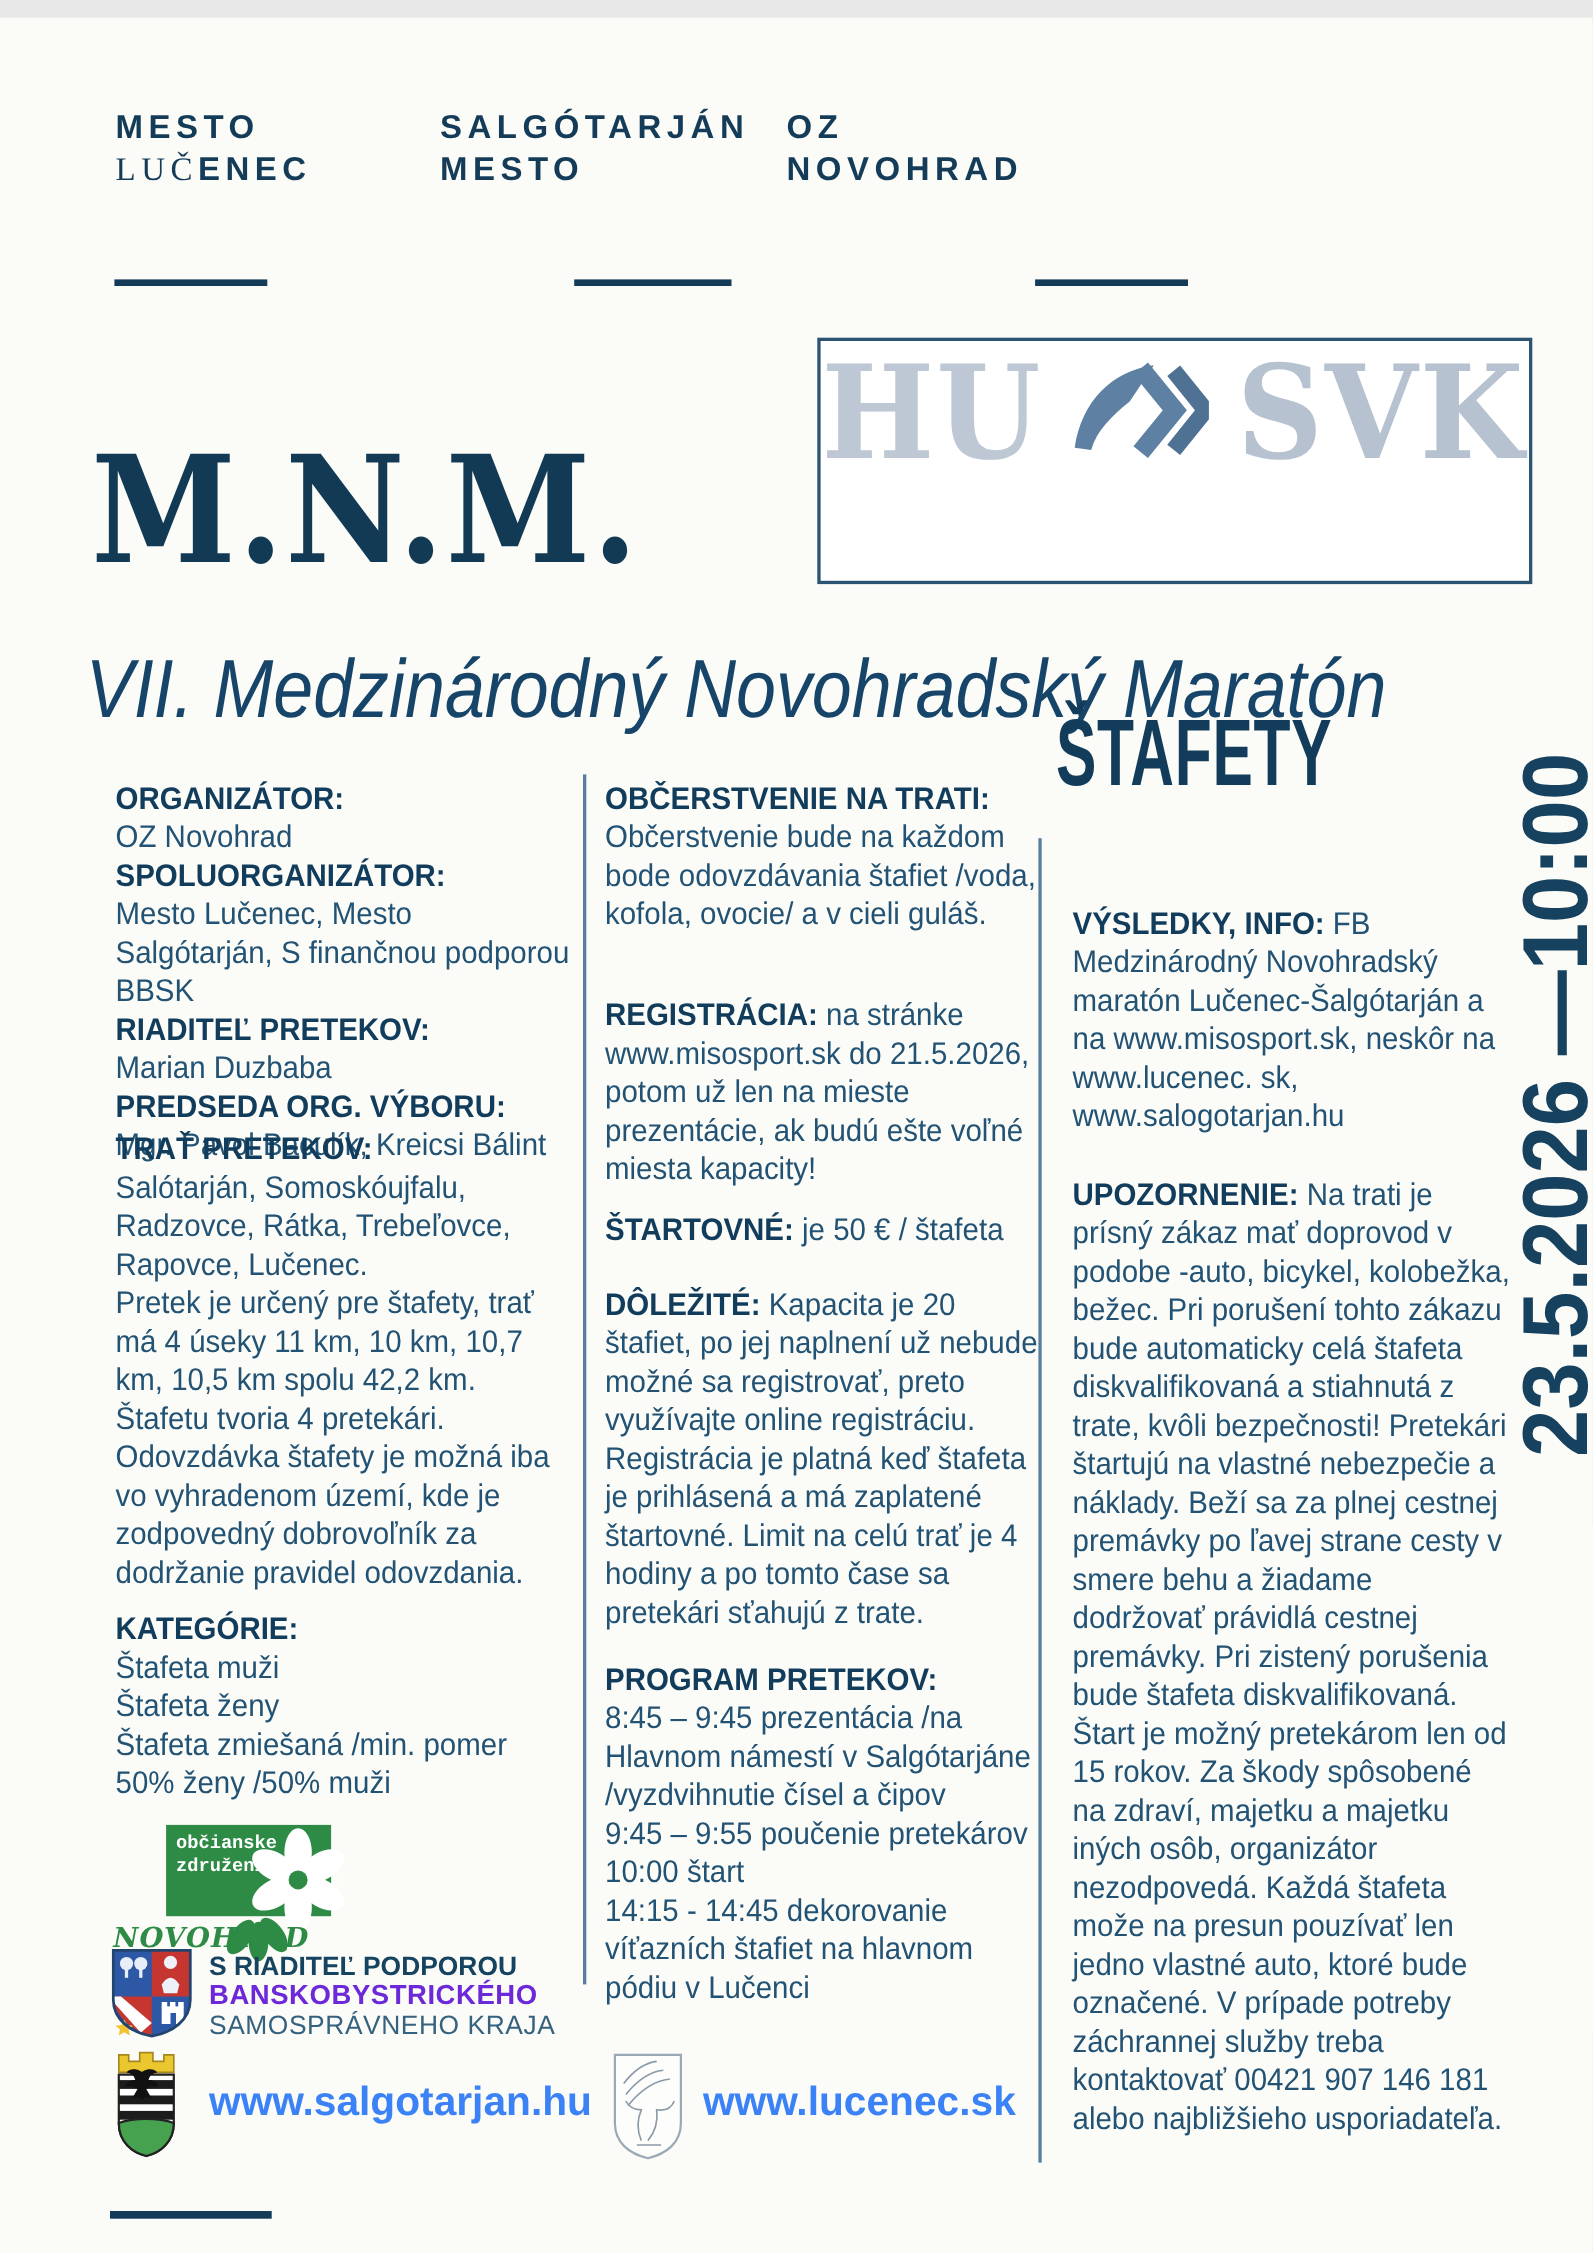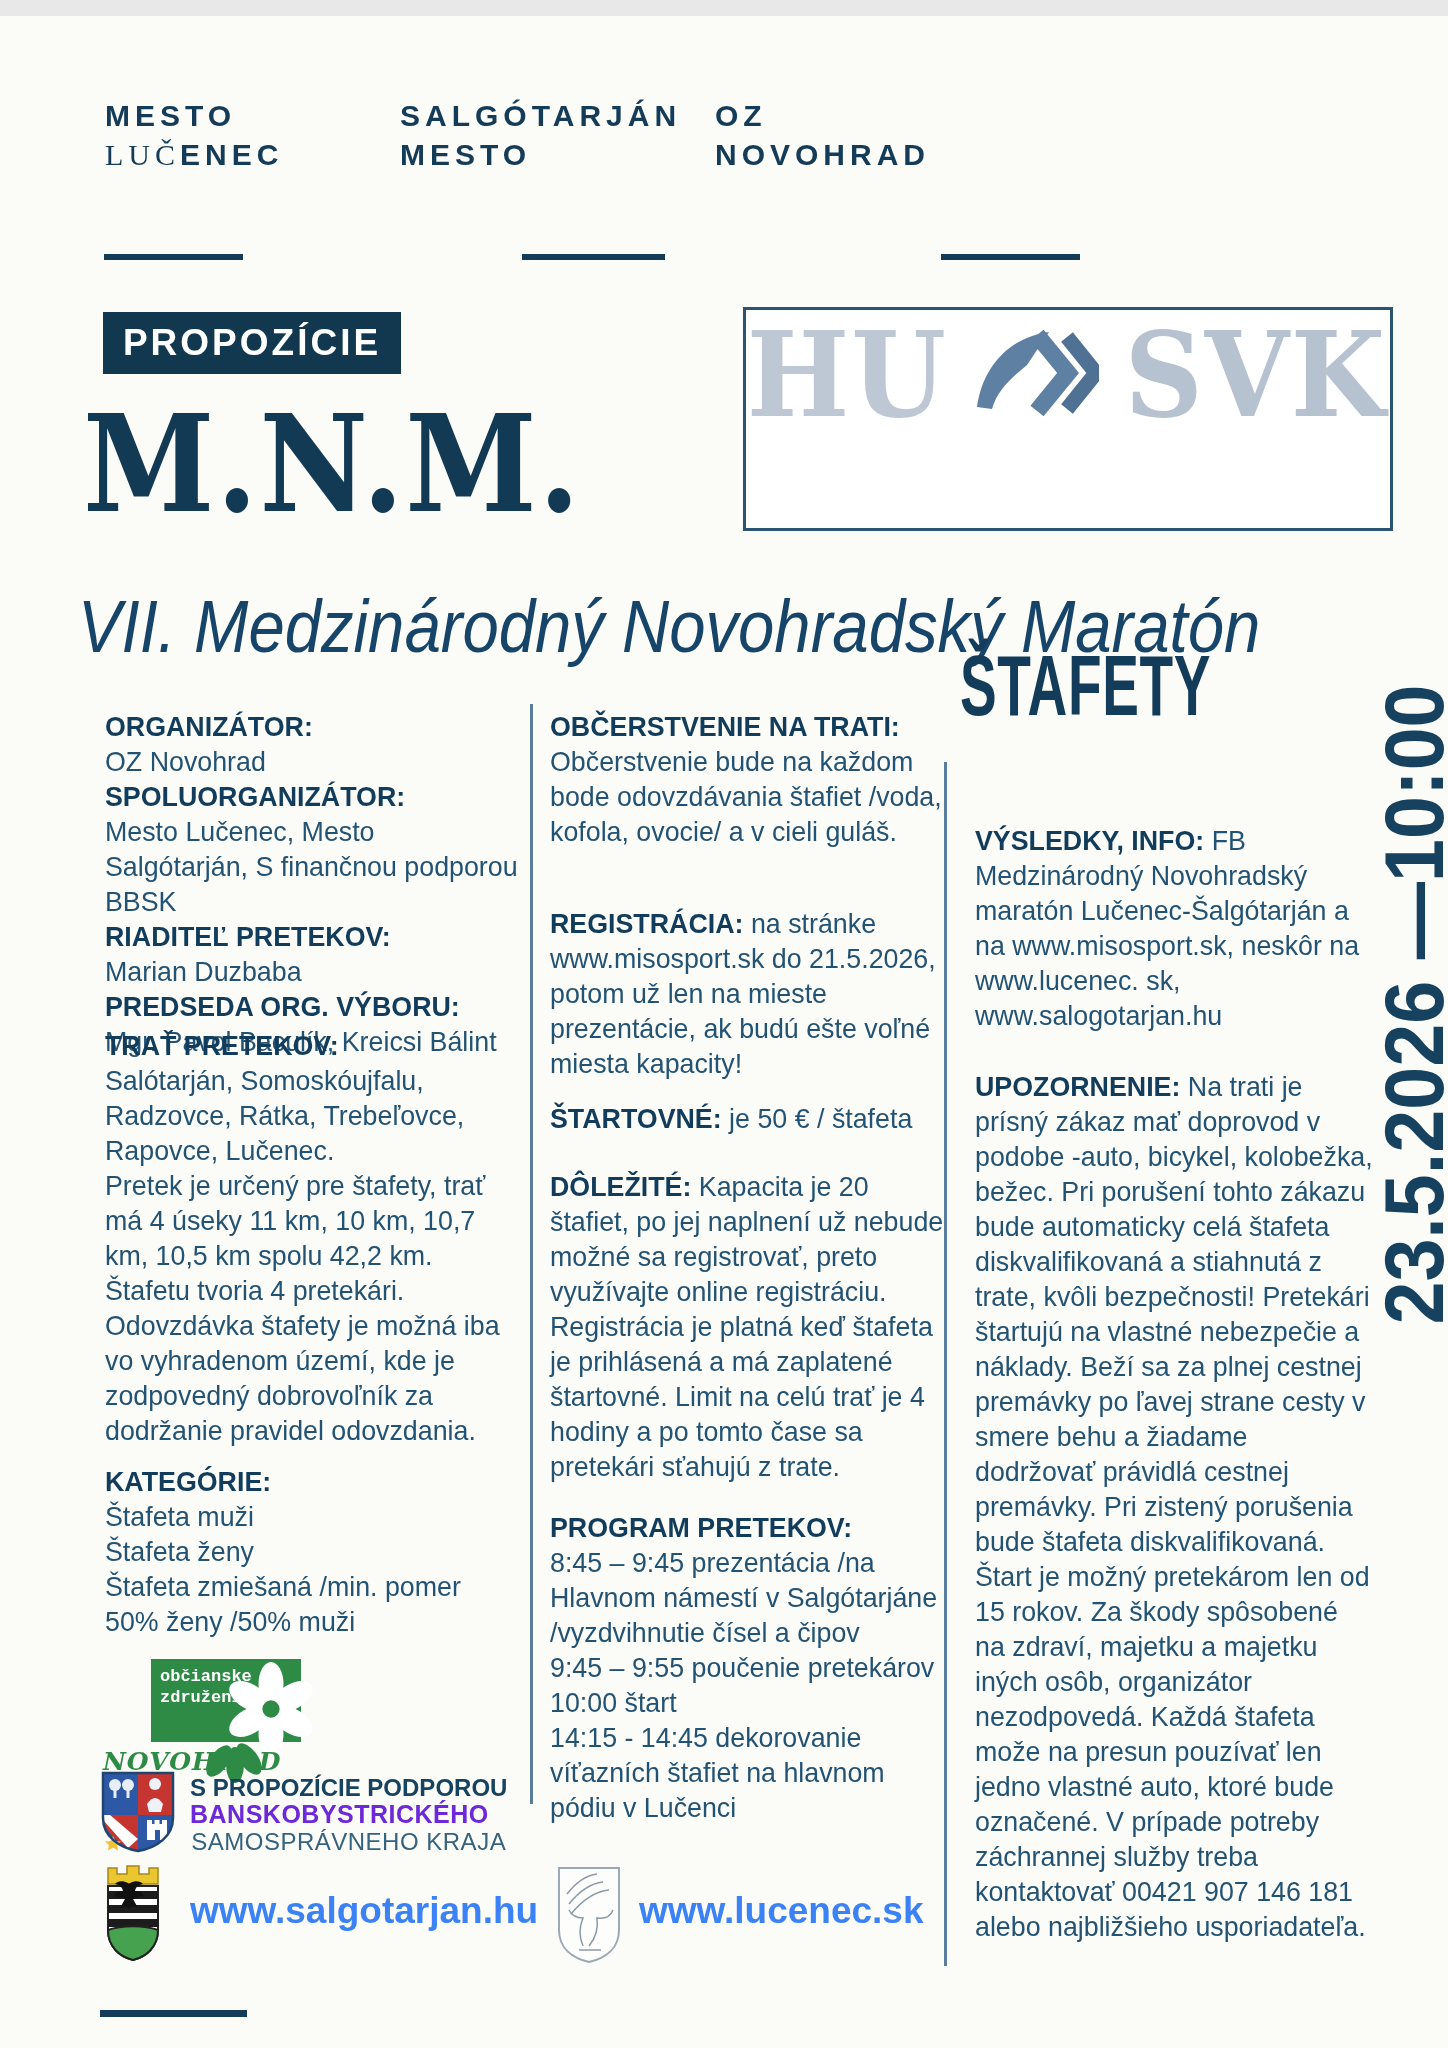--- a/index.html
+++ b/index.html
@@ -86,21 +86,20 @@
   </div>
   <div class="abs org" style="left:715px;top:80px;">
     <div>OZ</div>
     <div>NOVOHRAD</div>
   </div>
 
   <div class="abs rule" style="left:104px;top:238px;width:139px;"></div>
   <div class="abs rule" style="left:522px;top:238px;width:143px;"></div>
   <div class="abs rule" style="left:941px;top:238px;width:139px;"></div>
 
-  <div class="abs badge">PROPOZÍCIE</div>
   <div class="abs title">M.N.M.</div>
 
   <div class="abs husvk">
     <div class="husvk-row">
       <span class="husvk-cc">HU</span>
       <span style="margin:0 14px;">
         <svg width="128" height="96" viewBox="0 0 128 96">
           <path d="M6,82 C12,40 40,12 78,7 L56,40 C40,53 26,66 21,84 Z" fill="#5e80a3"></path>
           <path d="M66,10 L97,48 L66,86" stroke="#5e80a3" stroke-width="17" fill="none"></path>
           <path d="M96,12 L125,48 L96,84" stroke="#4f7193" stroke-width="15" fill="none"></path>
@@ -215,21 +214,21 @@
         <path d="M47,34 q8,-12 16,0 l-2,8 h-12 Z" fill="#eef2f8"></path>
         <rect x="47" y="54" width="20" height="16" fill="#ffffff"></rect>
         <rect x="47" y="50" width="5" height="5" fill="#ffffff"></rect>
         <rect x="54.5" y="50" width="5" height="5" fill="#ffffff"></rect>
         <rect x="62" y="50" width="5" height="5" fill="#ffffff"></rect>
         <rect x="55" y="60" width="5" height="10" fill="#2d58a5"></rect>
         <path d="M3,3 H73 V48 C73,66 57,78 38,81 C19,78 3,66 3,48 Z" fill="none" stroke="#22456f" stroke-width="2.5"></path>
       </svg>
     </span>
     <div class="bbsk-text">
-      <div class="l1">S PROPOZÍCIE PODPOROU</div>
+      <div class="l1">S RIADITEĽ PODPOROU</div>
       <div class="l2">BANSKOBYSTRICKÉHO</div>
       <div class="l3">SAMOSPRÁVNEHO KRAJA</div>
     </div>
   </div>
 
   <div class="abs frow" style="left:100px;top:1842px;">
     <span>
       <svg width="66" height="104" viewBox="0 0 66 104">
         <path d="M8,26 V10 H17 V16 H27 V8 H39 V16 H49 V10 H58 V26 Z" fill="#eac62f" stroke="#a8871c" stroke-width="1.5"></path>
         <path d="M8,28 H58 V72 C58,89 46,99 33,102 C20,99 8,89 8,72 Z" fill="#ffffff" stroke="#222" stroke-width="2"></path>

